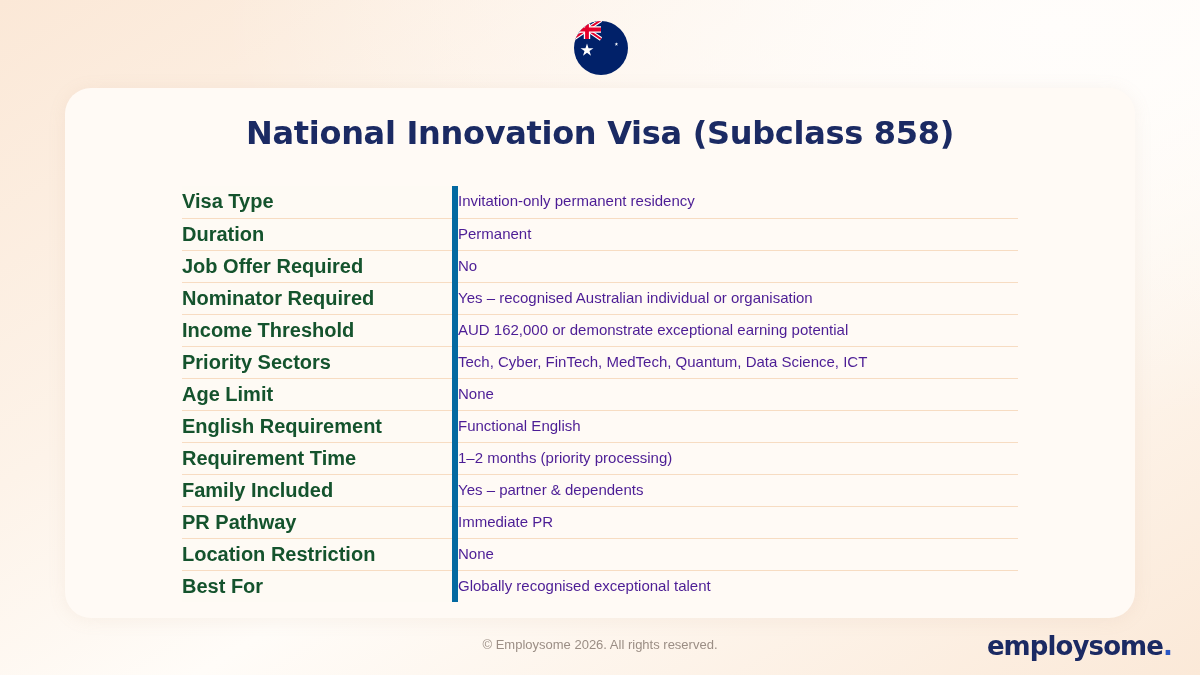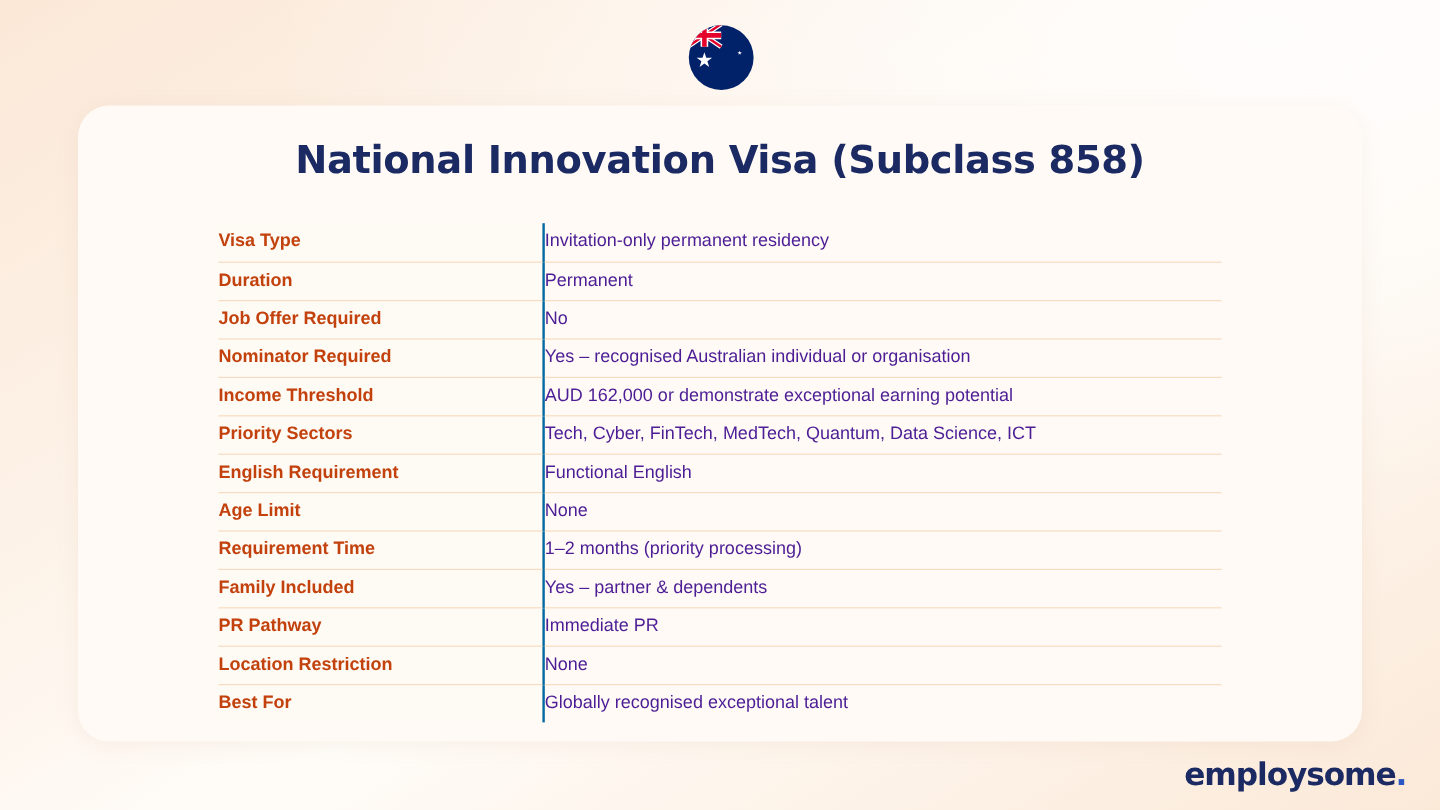--- a/index.html
+++ b/index.html
@@ -72,25 +72,25 @@
     border-bottom: 1px solid #f7dcc2;
     padding: 0;
     vertical-align: middle;
     line-height: 1.25;
   }
   #spec-table tr:last-child td { border-bottom: none; }
 
   td.k {
     width: 270px;
     background: #fefaf4;
-    border-right: 2px solid #0369a1;
+    border-right: 6px solid #0369a1;
     padding-left: 9px;
-    font-size: 15px;
+    font-size: 20px;
     font-weight: 700;
-    color: #c2410c;
+    color: #14532d;
   }
   td.v {
     padding-left: 12px;
     font-size: 15px;
     font-weight: 400;
     color: #4c1d95;
   }
 
   
   #copyright {
@@ -166,26 +166,26 @@
         </tr>
         <tr>
           <td class="k">Income Threshold</td>
           <td class="v">AUD 162,000 or demonstrate exceptional earning potential</td>
         </tr>
         <tr>
           <td class="k">Priority Sectors</td>
           <td class="v">Tech, Cyber, FinTech, MedTech, Quantum, Data Science, ICT</td>
         </tr>
         <tr>
+          <td class="k">Age Limit</td>
+          <td class="v">None</td>
+        </tr>
+        <tr>
           <td class="k">English Requirement</td>
           <td class="v">Functional English</td>
-        </tr>
-        <tr>
-          <td class="k">Age Limit</td>
-          <td class="v">None</td>
         </tr>
         <tr>
           <td class="k">Requirement Time</td>
           <td class="v">1–2 months (priority processing)</td>
         </tr>
         <tr>
           <td class="k">Family Included</td>
           <td class="v">Yes – partner &amp; dependents</td>
         </tr>
         <tr>
@@ -197,16 +197,17 @@
           <td class="v">None</td>
         </tr>
         <tr>
           <td class="k">Best For</td>
           <td class="v">Globally recognised exceptional talent</td>
         </tr>
       </tbody>
     </table>
   </div>
 
+  <div id="copyright">© Employsome 2026. All rights reserved.</div>
 
   <div id="logo"><span>employsome</span><span class="dot">.</span></div>
 
 </div>
 
 </body></html>

